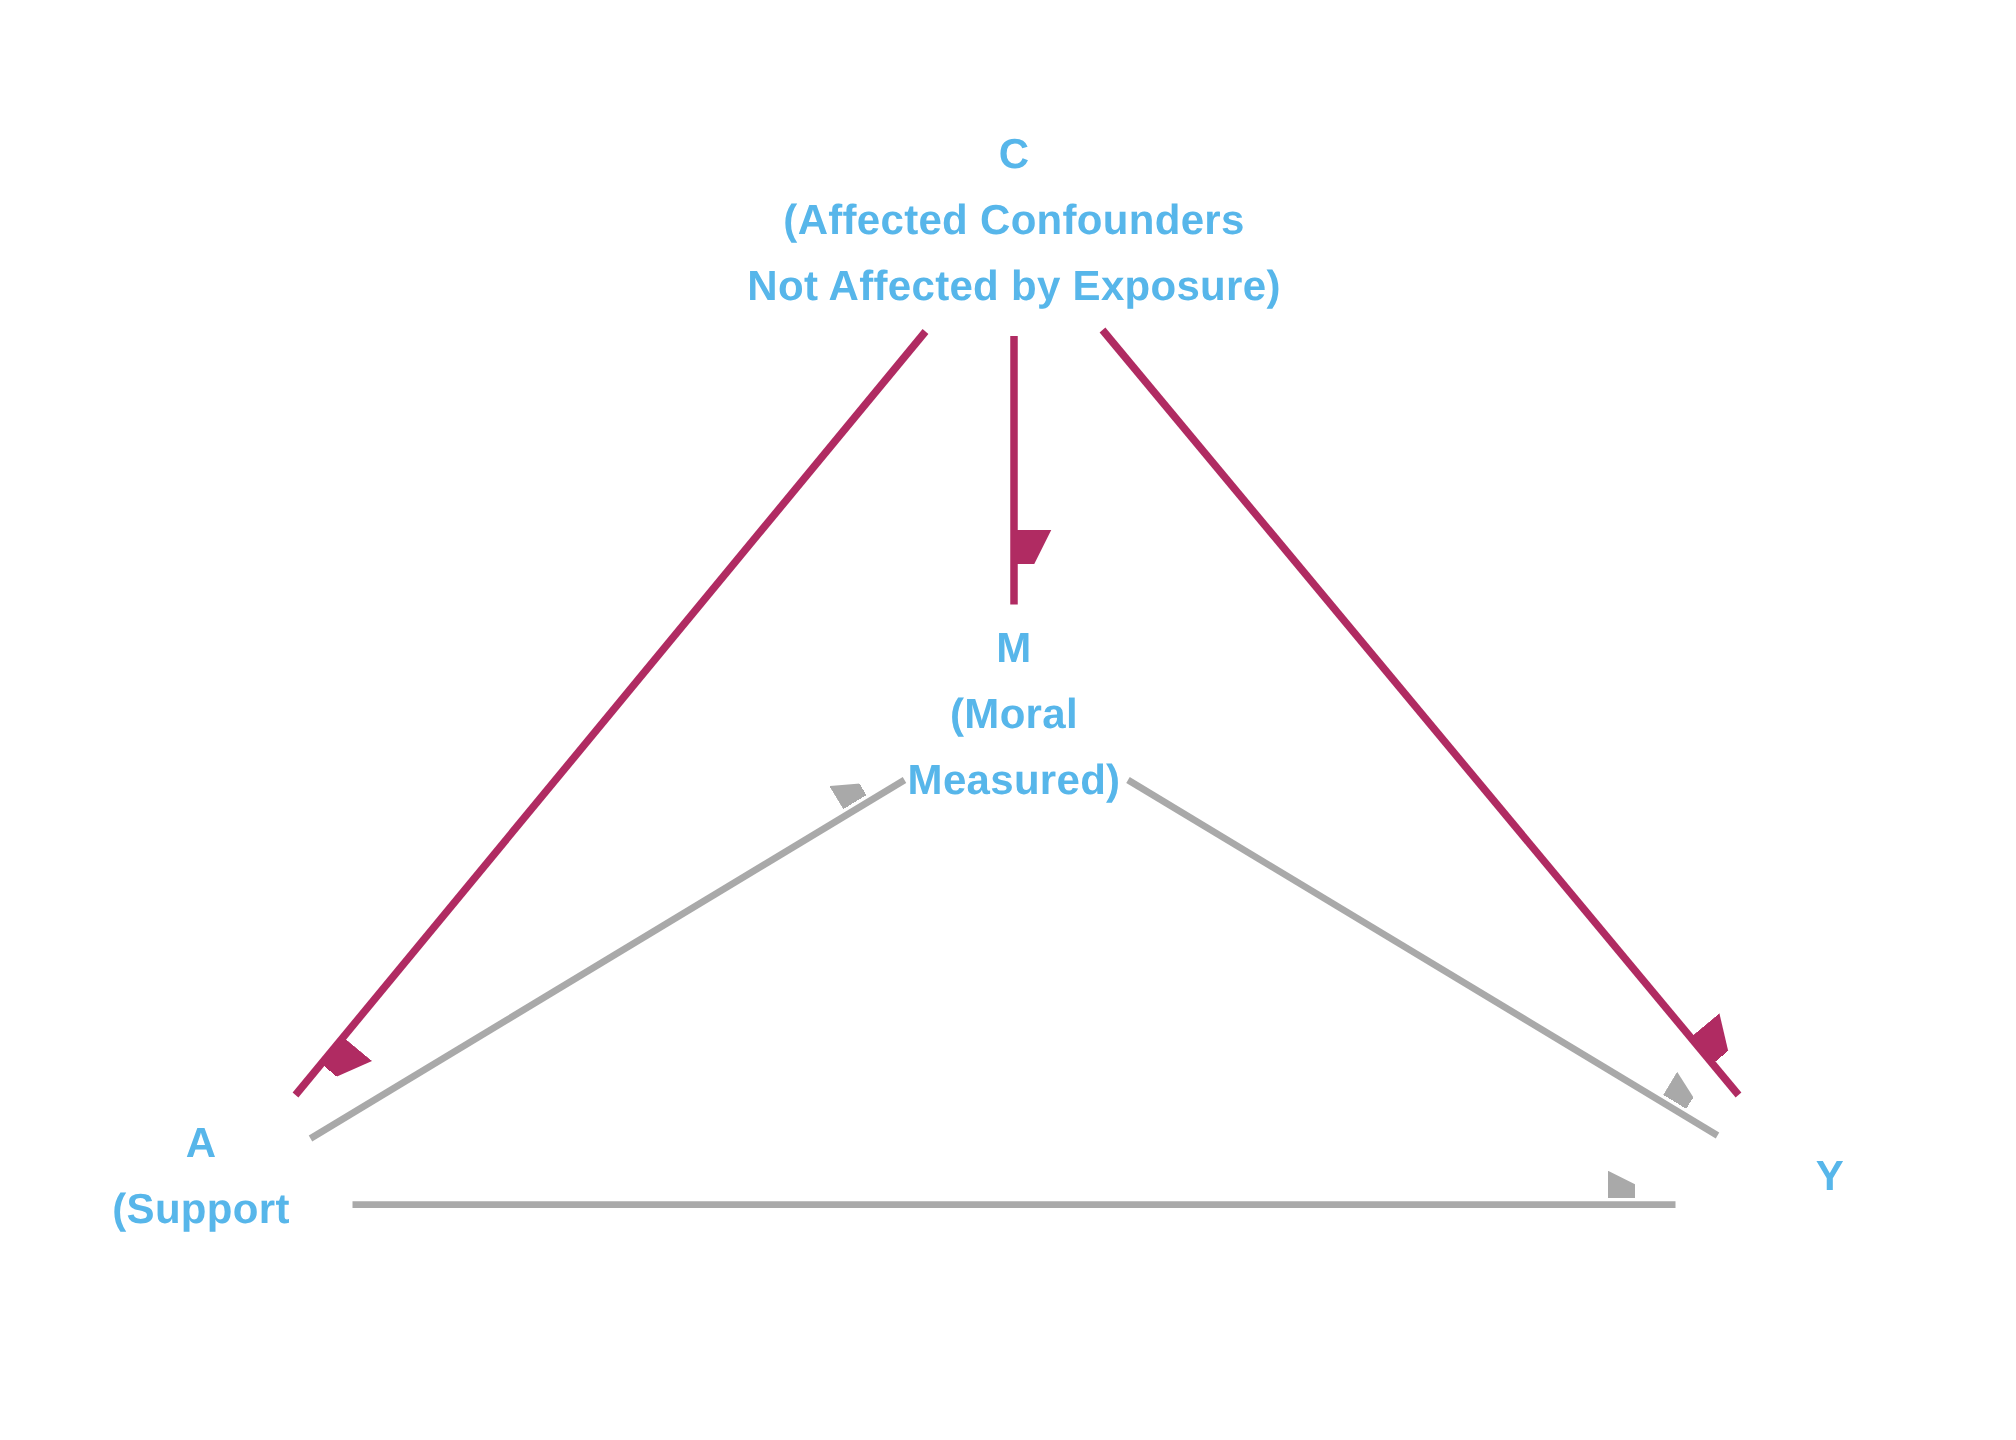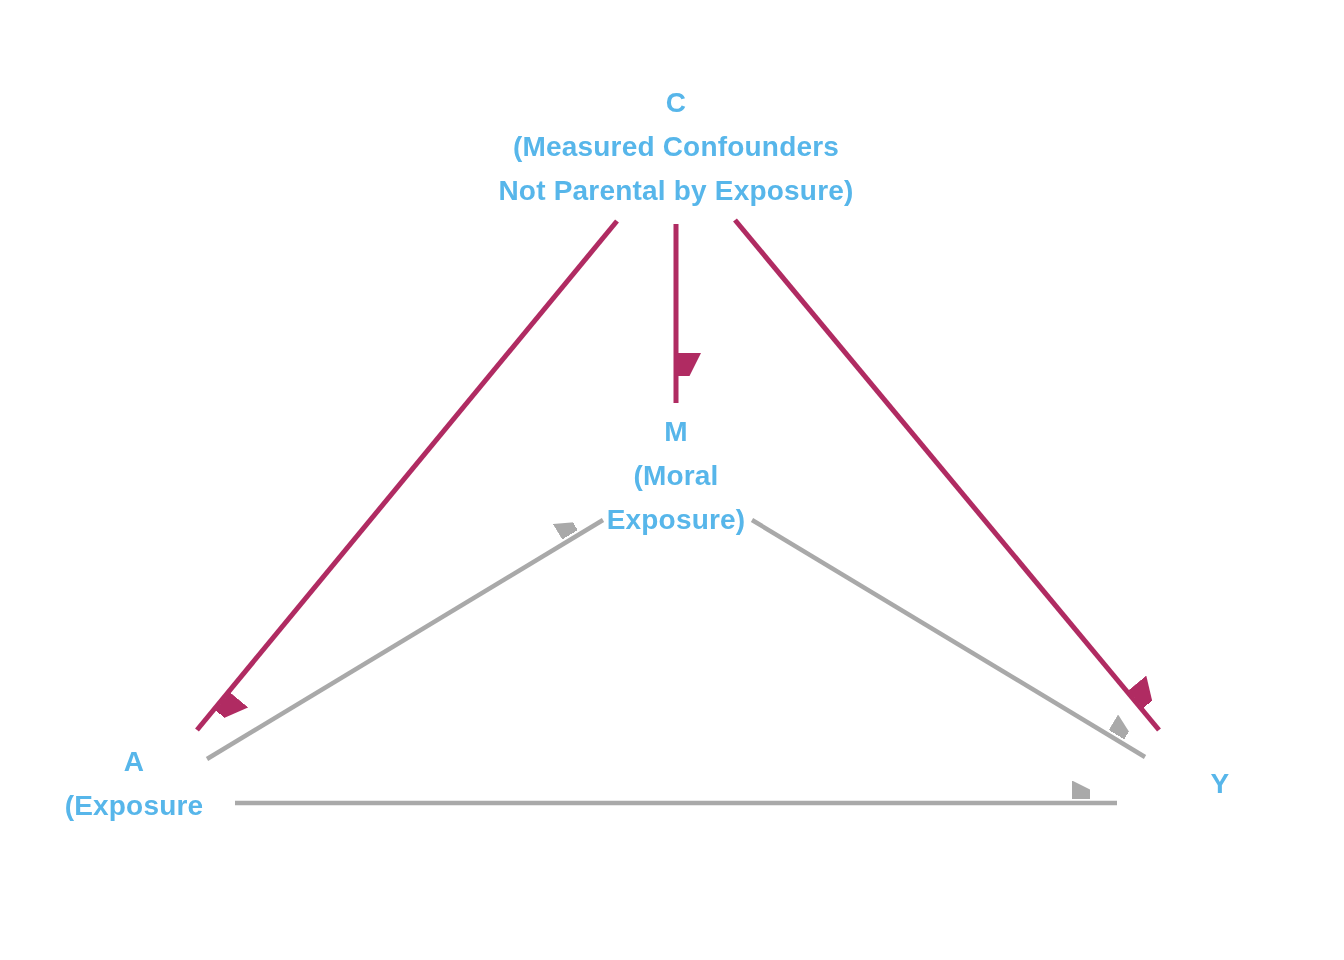--- a/index.html
+++ b/index.html
@@ -53,32 +53,32 @@
   <line x1="617" y1="221" x2="197" y2="730" stroke="#b02b62" stroke-width="5" marker-end="url(#arrow-confounder_edge)"></line>
       <line x1="676" y1="224" x2="676" y2="403" stroke="#b02b62" stroke-width="5" marker-end="url(#arrow-confounder_edge)"></line>
       <line x1="735" y1="220" x2="1159" y2="730" stroke="#b02b62" stroke-width="5" marker-end="url(#arrow-confounder_edge)"></line>
       <line x1="207" y1="759" x2="603" y2="520" stroke="#a9a9a9" stroke-width="4.5" marker-end="url(#arrow-causal_edge)"></line>
       <line x1="752" y1="520" x2="1145" y2="757" stroke="#a9a9a9" stroke-width="4.5" marker-end="url(#arrow-causal_edge)"></line>
       <line x1="235" y1="803" x2="1117" y2="803" stroke="#a9a9a9" stroke-width="4.5" marker-end="url(#arrow-causal_edge)"></line>
     </svg>
 
   <div class="node" style="left: 676px; top: 81px; color: rgb(87, 182, 234);">
     <span class="node-line">C</span>
-    <span class="node-line">(Measured Confounders</span>
-    <span class="node-line">Not Parental by Exposure)</span>
+    <span class="node-line">(Affected Confounders</span>
+    <span class="node-line">Not Affected by Exposure)</span>
   </div>
 
   <div class="node" style="left: 676px; top: 410px; color: rgb(87, 182, 234);">
     <span class="node-line">M</span>
     <span class="node-line">(Moral</span>
-    <span class="node-line">Exposure)</span>
+    <span class="node-line">Measured)</span>
   </div>
 
   <div class="node" style="left: 134px; top: 740px; color: rgb(87, 182, 234);">
     <span class="node-line">A</span>
-    <span class="node-line">(Exposure</span>
+    <span class="node-line">(Support</span>
   </div>
 
   <div class="node" style="left: 1220px; top: 762px; color: rgb(87, 182, 234);">
     <span class="node-line">Y</span>
   </div>
 
 </div>
 
 </body></html>

